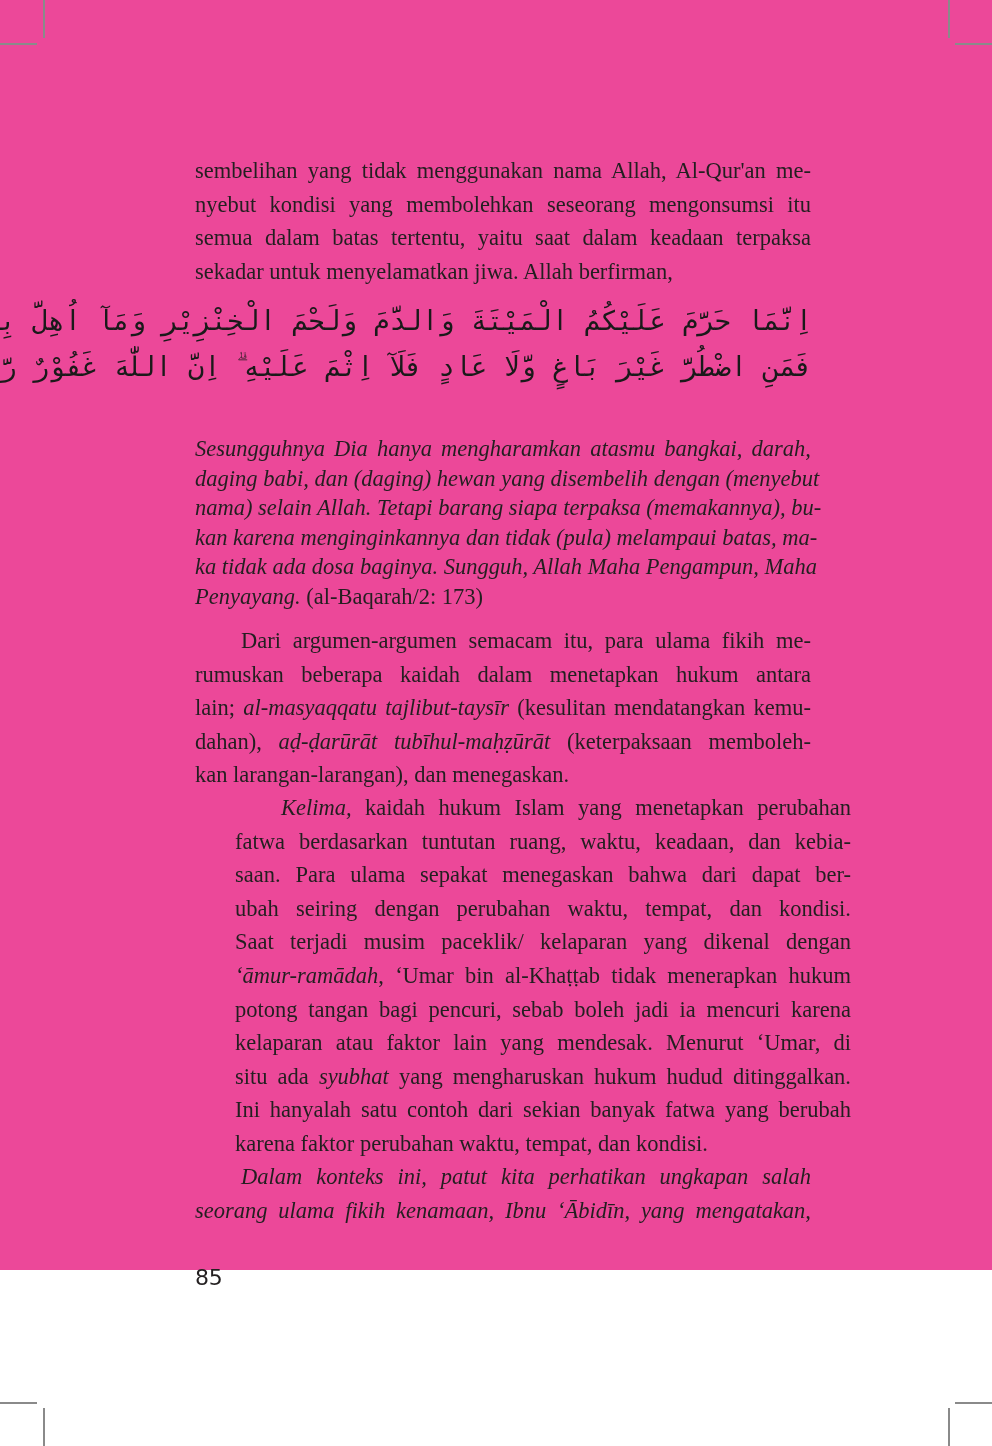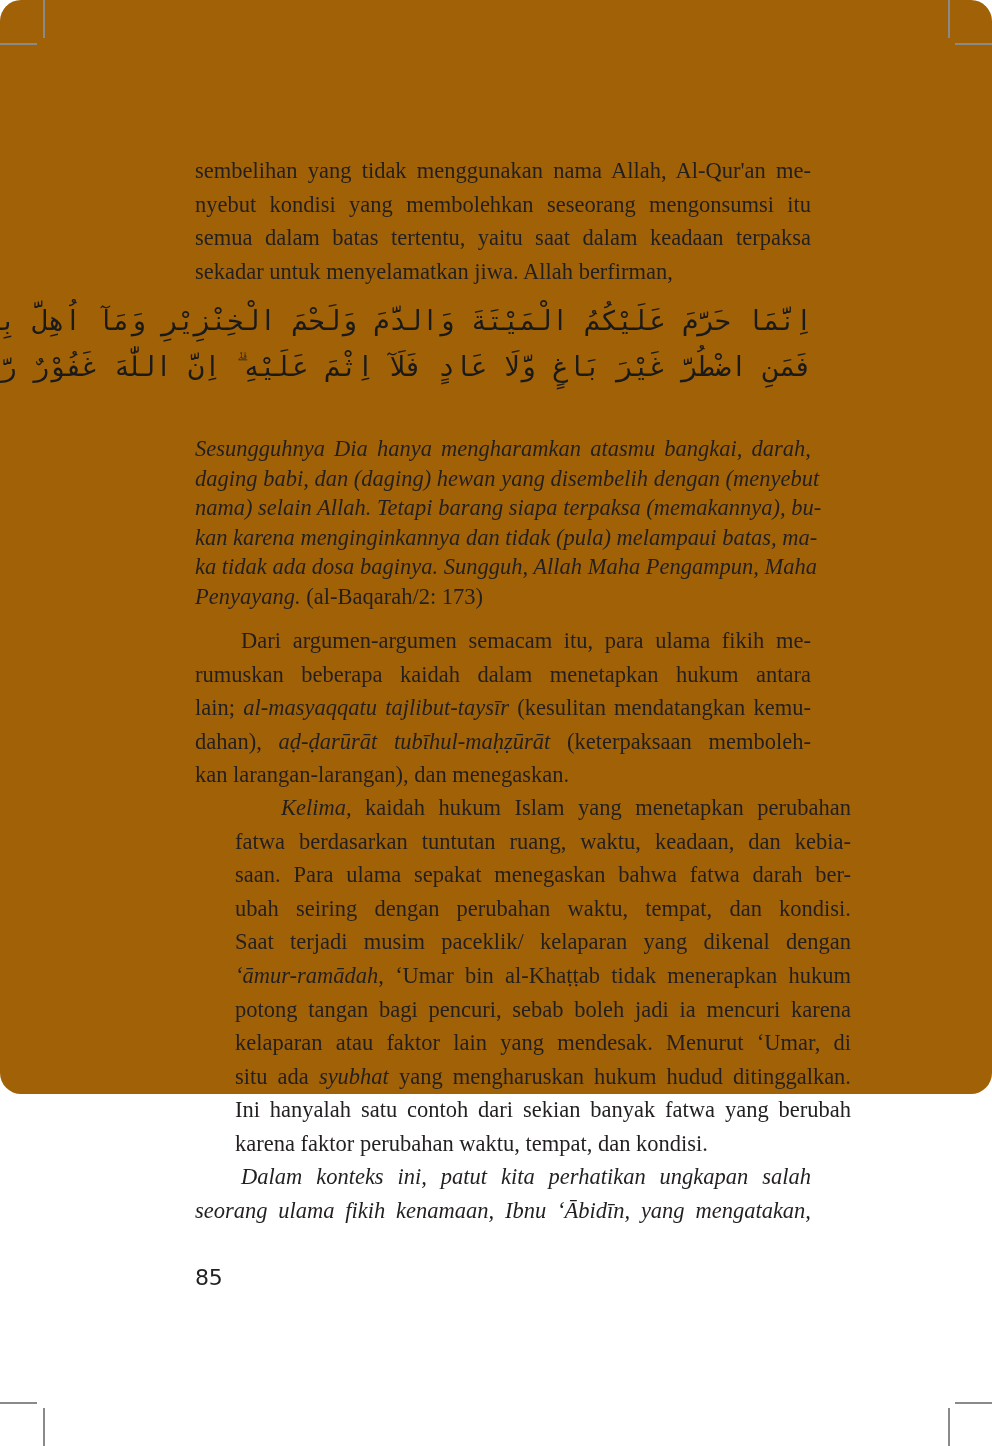--- a/index.html
+++ b/index.html
@@ -1,17 +1,17 @@
 <!DOCTYPE html>
 <html><head>
   <meta charset="utf-8">
   <style>
     html, body { margin: 0; padding: 0; background: #ffffff; }
     body { width: 992px; height: 1446px; position: relative; overflow: hidden; }
-    .page { position: absolute; left: 0; top: 0; width: 992px; height: 1094px; background: #a16207; border-radius: 21px; }
+    .page { position: absolute; left: 0; top: 0; width: 992px; height: 1270px; background: #ec4899; }
     .crop { position: absolute; background: #8a8a8a; }
     .text-block {
       position: absolute; left: 195px; width: 616px;
       font-family: "Liberation Serif", "DejaVu Serif", serif;
       font-size: 22.5px; line-height: 33.6px; color: #231f20;
       text-align: justify; text-align-last: left;
       hyphens: manual;
     }
     .line { display: block; text-align: justify; text-align-last: justify; white-space: nowrap; }
     .line.last { text-align-last: left; }
@@ -73,21 +73,21 @@
     <span class="line indent">Dari argumen-argumen semacam itu, para ulama fikih me-</span>
     <span class="line">rumuskan beberapa kaidah dalam menetapkan hukum antara</span>
     <span class="line"><span>lain; </span><em>al-masyaqqatu tajlibut-taysīr</em><span> (kesulitan mendatangkan kemu-</span></span>
     <span class="line"><span>dahan), </span><em>aḍ-ḍarūrāt tubīhul-maḥẓūrāt</em><span> (keterpaksaan memboleh-</span></span>
     <span class="line last">kan larangan-larangan), dan menegaskan.</span>
   </div>
 
   <div class="text-block" style="top:791px;margin-left:40px;">
     <span class="line indent"><em>Kelima,</em><span> kaidah hukum Islam yang menetapkan perubahan</span></span>
     <span class="line">fatwa berdasarkan tuntutan ruang, waktu, keadaan, dan kebia-</span>
-    <span class="line">saan. Para ulama sepakat menegaskan bahwa fatwa darah ber-</span>
+    <span class="line">saan. Para ulama sepakat menegaskan bahwa dari dapat ber-</span>
     <span class="line">ubah seiring dengan perubahan waktu, tempat, dan kondisi.</span>
     <span class="line">Saat terjadi musim paceklik/ kelaparan yang dikenal dengan</span>
     <span class="line"><em>‘āmur-ramādah</em><span>, ‘Umar bin al-Khaṭṭab tidak menerapkan hukum</span></span>
     <span class="line">potong tangan bagi pencuri, sebab boleh jadi ia mencuri karena</span>
     <span class="line">kelaparan atau faktor lain yang mendesak. Menurut ‘Umar, di</span>
     <span class="line"><span>situ ada </span><em>syubhat</em><span> yang mengharuskan hukum hudud ditinggalkan.</span></span>
     <span class="line">Ini hanyalah satu contoh dari sekian banyak fatwa yang berubah</span>
     <span class="line last">karena faktor perubahan waktu, tempat, dan kondisi.</span>
   </div>
 

